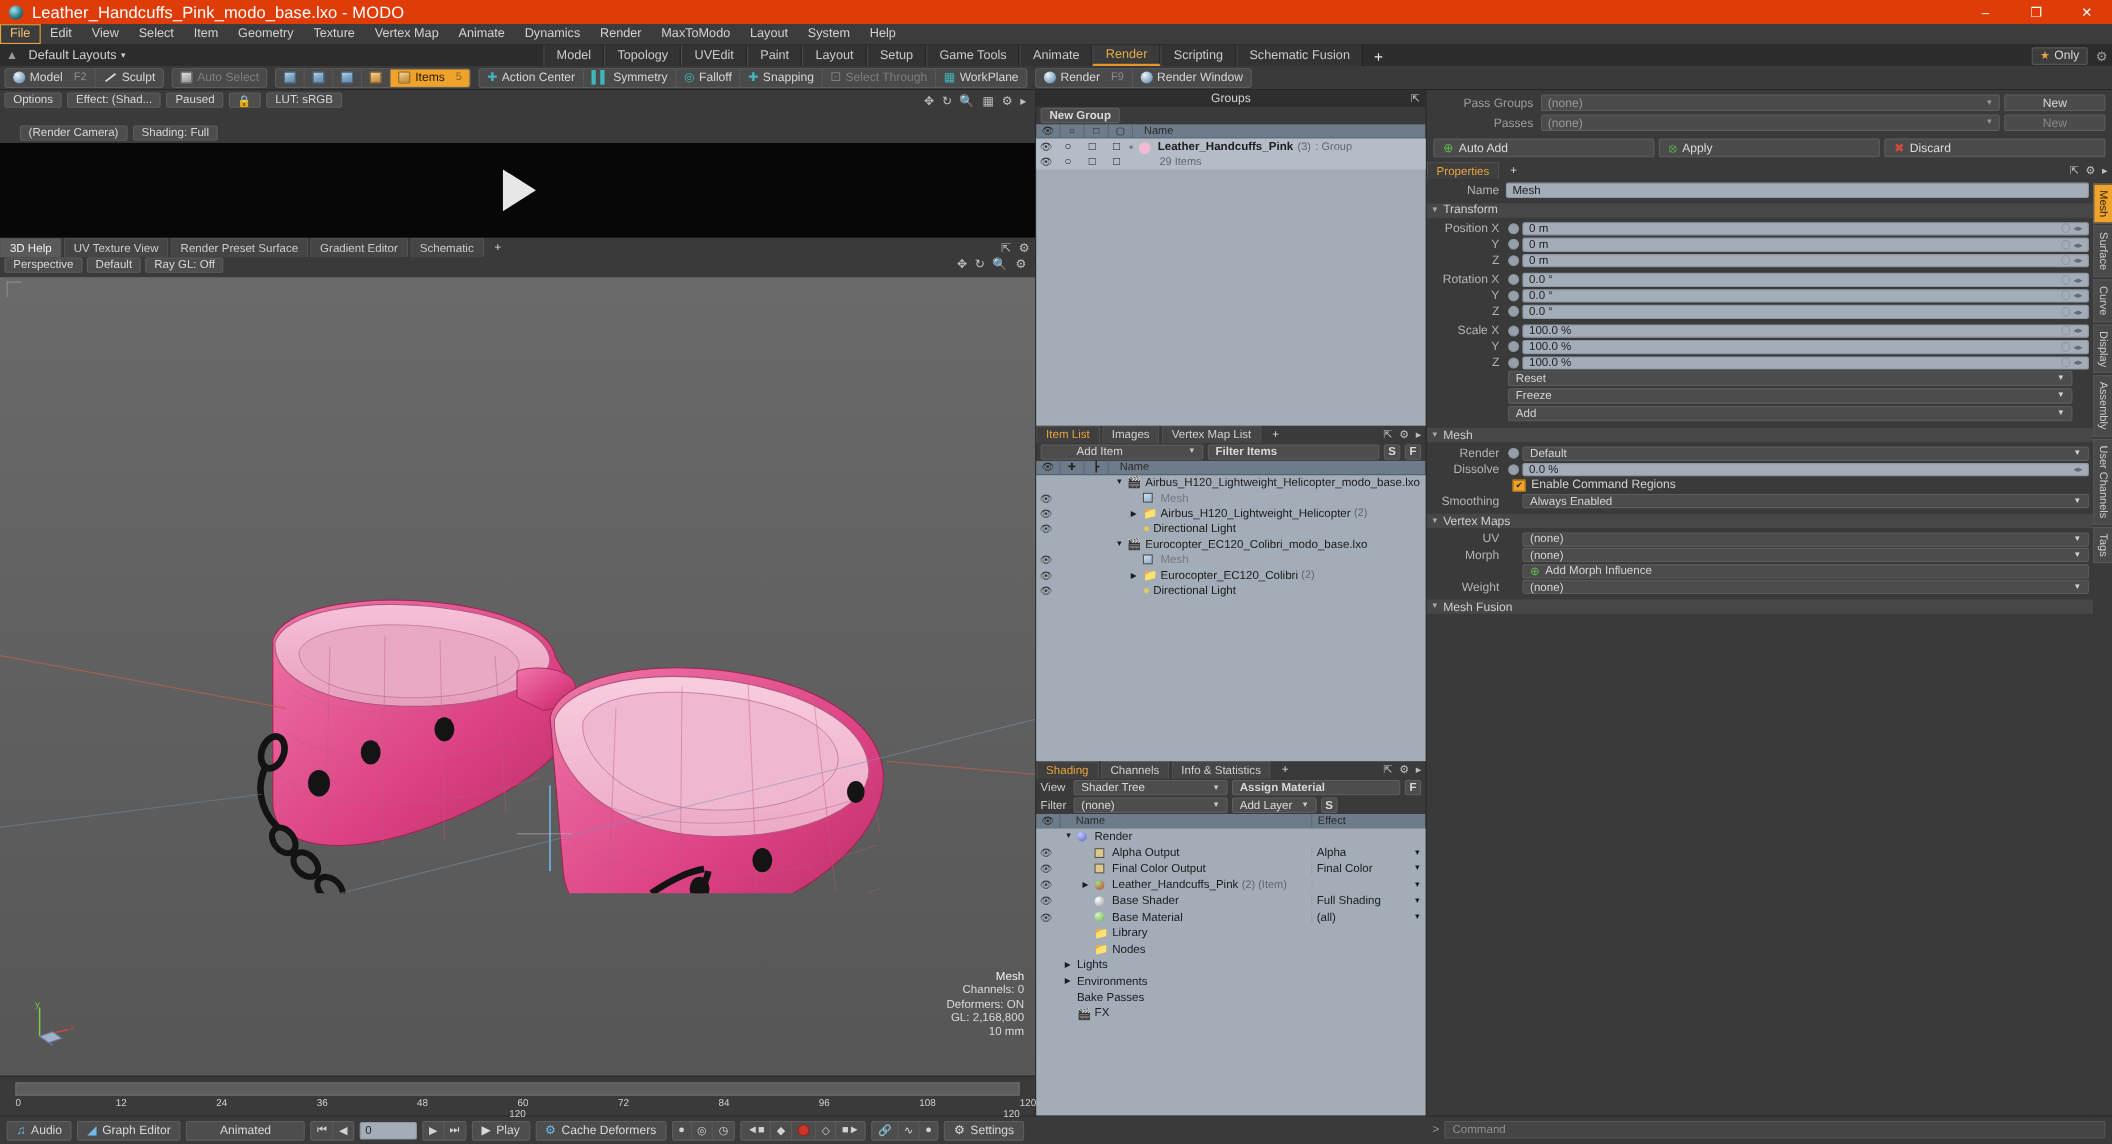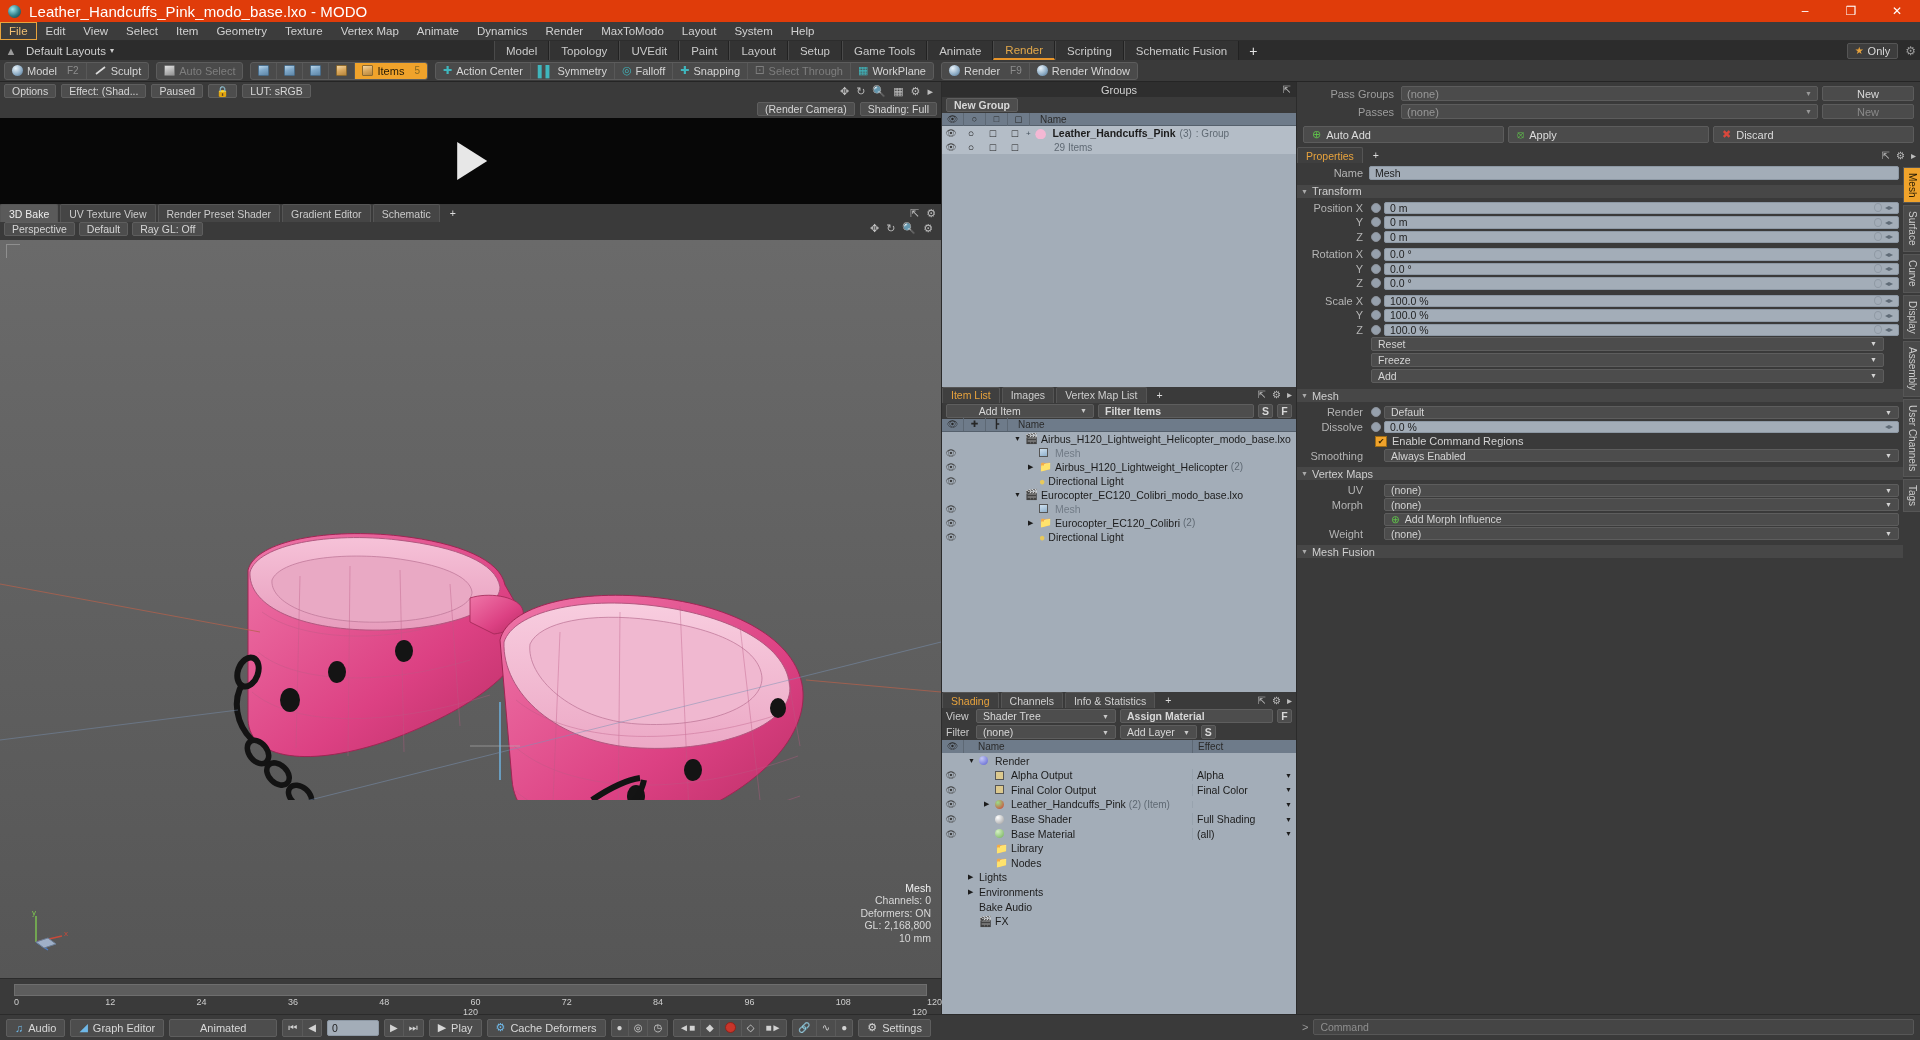--- a/index.html
+++ b/index.html
@@ -374,33 +374,33 @@
       <div class="vp-icons">
         <span>✥</span>
         <span>↻</span>
         <span>🔍</span>
         <span>▦</span>
         <span>⚙</span>
         <span>▸</span>
       </div>
     </div>
 
-    <div class="vp-head" style="justify-content:flex-end;padding-left:8px;">
+    <div class="vp-head" style="justify-content:flex-start;padding-left:18px;margin-top:12px;">
       <div class="vbtn">(Render Camera)</div>
       <div class="vbtn">Shading: Full</div>
     </div>
 
     <div class="previewpane">
       <div class="playtri"></div>
     </div>
 
     <div class="vp-head2" id="view-tabs">
-        <div class="vtab sel">3D Bake</div>
+        <div class="vtab sel">3D Help</div>
         <div class="vtab">UV Texture View</div>
-        <div class="vtab">Render Preset Shader</div>
+        <div class="vtab">Render Preset Surface</div>
         <div class="vtab">Gradient Editor</div>
         <div class="vtab">Schematic</div>
         <div class="vtab plus">+</div>
         <div class="vp2-icons">
           <span>⇱</span>
           <span>⚙</span>
         </div>
       </div>
 
     <div class="vp-sub">
@@ -860,21 +860,21 @@
             <span>Environments</span>
           </div>
           <div class="eff">
             <span></span>
           </div>
         </div>
         <div class="srow">
           <div class="eyecol"></div>
           <div class="nm" style="padding-left:8px;display:flex;gap:3px;align-items:center;">
             <span style="font-size:7px;width:8px;"></span>
-            <span>Bake Audio</span>
+            <span>Bake Passes</span>
           </div>
           <div class="eff">
             <span></span>
           </div>
         </div>
         <div class="srow">
           <div class="eyecol"></div>
           <div class="nm" style="padding-left:8px;display:flex;gap:3px;align-items:center;">
             <span style="font-size:7px;width:8px;"></span>
             <span style="color:#333;">🎬</span>

